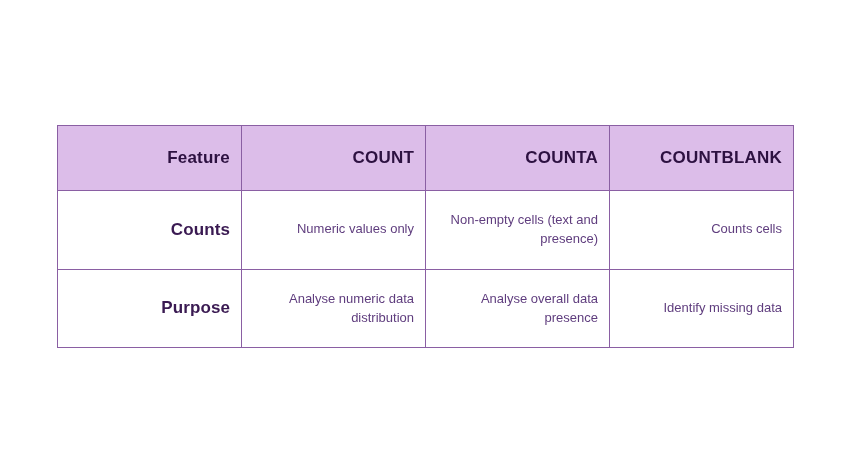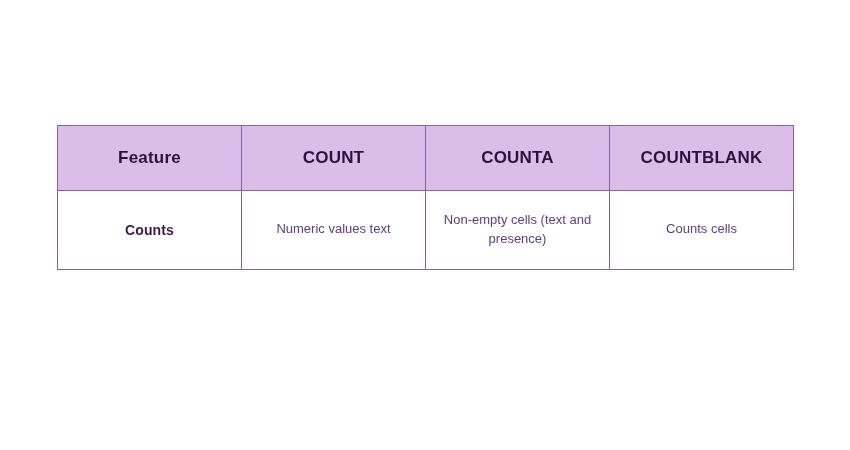--- a/index.html
+++ b/index.html
@@ -26,21 +26,21 @@
     top: 125px;
     width: 736px;
     border-collapse: collapse;
     table-layout: fixed;
   }
   .comparison-table col { width: 184px; }
 
   .comparison-table th,
   .comparison-table td {
     border: 1.5px solid #8a5fa3;
-    text-align: center;
+    text-align: right;
     vertical-align: middle;
     padding: 20px 11px;
     box-sizing: border-box;
   }
 
   .comparison-table thead th {
     height: 65px;
     background: #dcbde9;
     color: #2d1141;
     font-size: 17px;
@@ -56,21 +56,21 @@
   .comparison-table tbody td {
     background: #ffffff;
     color: #5f3d7e;
     font-size: 13px;
     font-weight: 400;
     line-height: 1.45;
   }
 
   .comparison-table tbody td.rowhead {
     color: #3a1a52;
-    font-size: 14px;
+    font-size: 17px;
     font-weight: 700;
     letter-spacing: 0.1px;
   }
 </style>
 </head>
 <body>
 
 <div id="canvas">
 
   <table class="comparison-table">
@@ -84,20 +84,26 @@
       <tr>
         <th>Feature</th>
         <th>COUNT</th>
         <th>COUNTA</th>
         <th>COUNTBLANK</th>
       </tr>
     </thead>
     <tbody>
       <tr class="row-counts">
         <td class="rowhead">Counts</td>
-        <td>Numeric values text</td>
+        <td>Numeric values only</td>
         <td>Non-empty cells (text and presence)</td>
         <td>Counts cells</td>
+      </tr>
+      <tr class="row-purpose">
+        <td class="rowhead">Purpose</td>
+        <td>Analyse numeric data distribution</td>
+        <td>Analyse overall data presence</td>
+        <td>Identify missing data</td>
       </tr>
     </tbody>
   </table>
 
 </div>
 
 </body></html>

